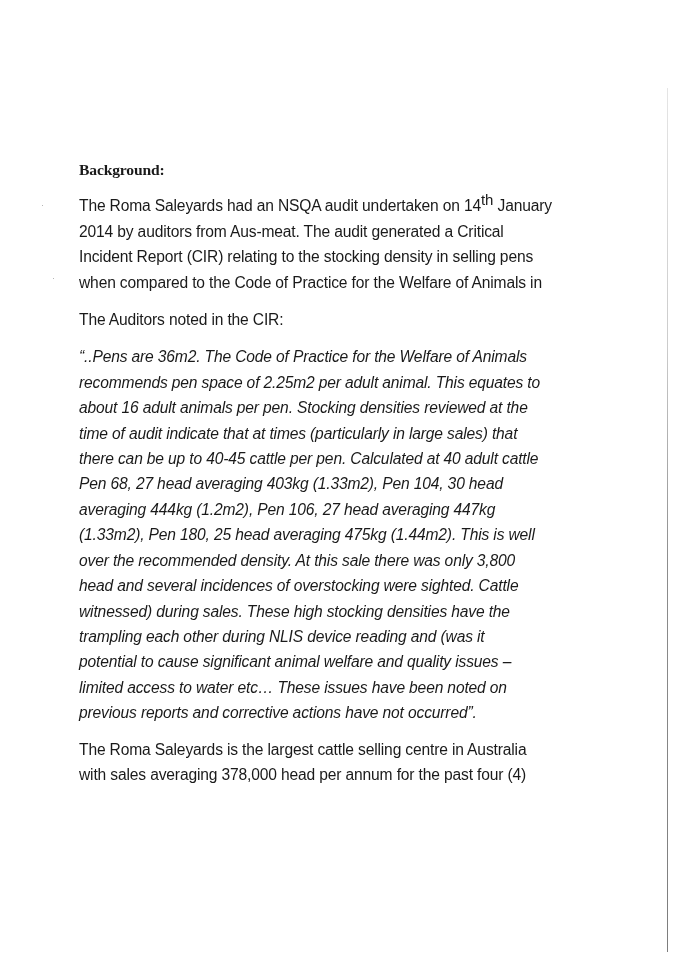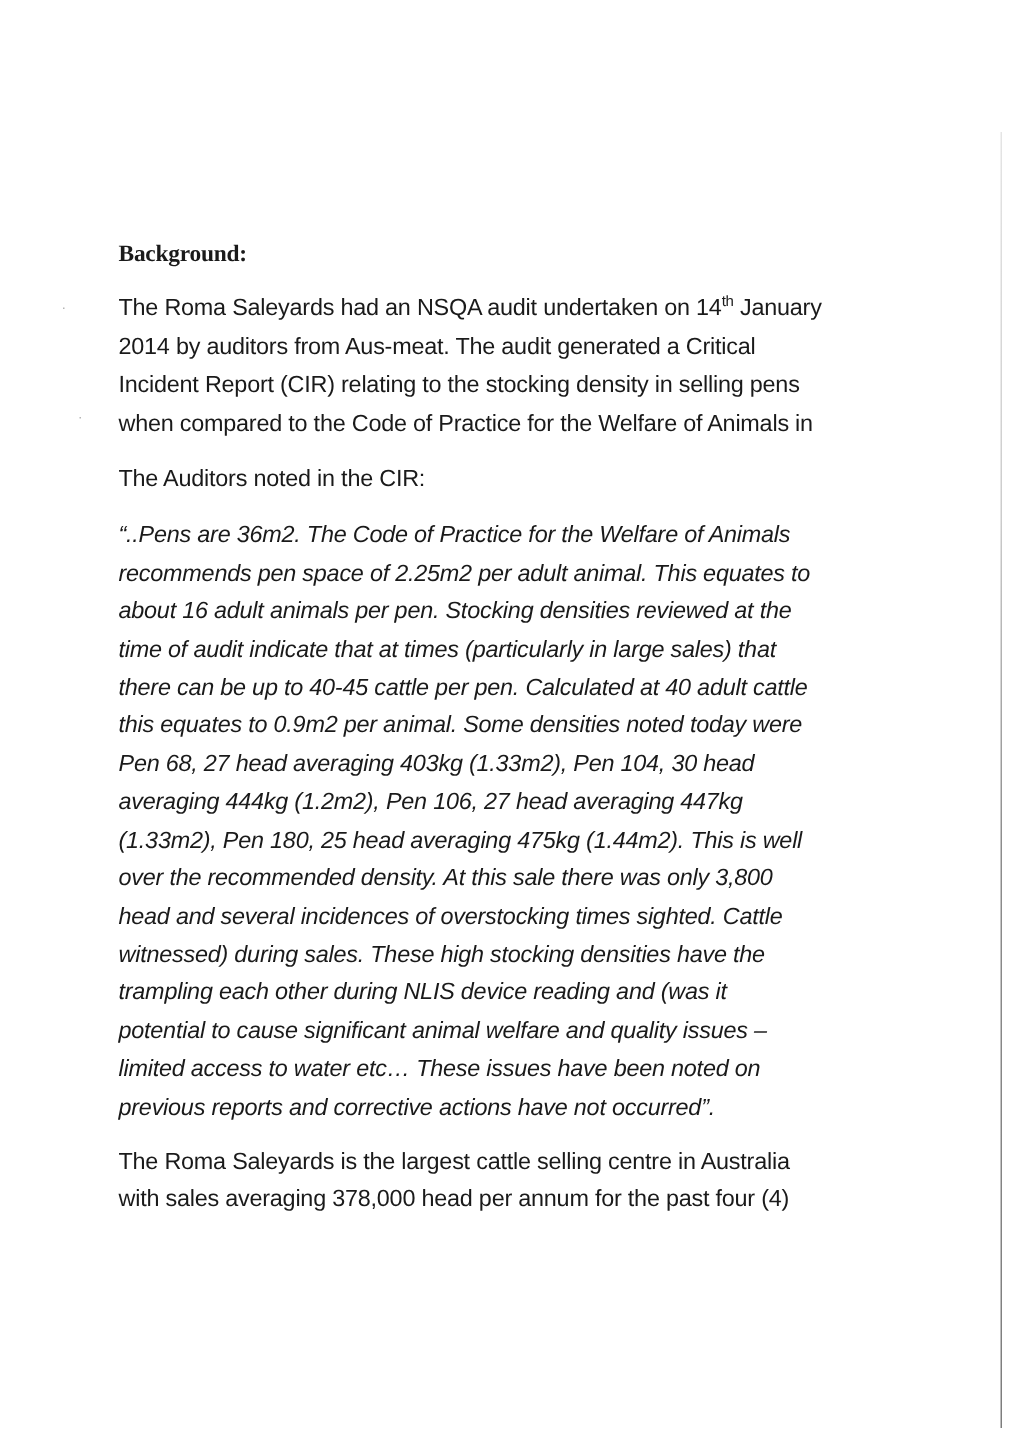--- a/index.html
+++ b/index.html
@@ -37,21 +37,21 @@
       font-family: Liberation Serif, serif;
     }
     .para {
       margin: 0 0 12px 0;
     }
     .quote {
       font-style: italic;
       margin: 0 0 11px 0;
     }
     sup {
-      font-size: 10px;
+      font-size: 15px;
       line-height: 0;
       vertical-align: 6px;
     }
     .edge-line {
       position: absolute;
       left: 667px;
       top: 88px;
       width: 1px;
       height: 864px;
       background: linear-gradient(to bottom,
@@ -84,26 +84,25 @@
     </div>
 
     <div class="para">The Auditors noted in the CIR:</div>
 
     <div class="quote">
       <div>“..Pens are 36m2.  The Code of Practice for the Welfare of Animals</div>
       <div>recommends pen space of 2.25m2 per adult animal.  This equates to</div>
       <div>about 16 adult animals per pen.  Stocking densities reviewed at the</div>
       <div>time of audit indicate that at times (particularly in large sales) that</div>
       <div>there can be up to 40-45 cattle per pen.  Calculated at 40 adult cattle</div>
-      <div>this equates to 0.9m2 per animal.  Some densities noted today were</div>
       <div>Pen 68, 27 head averaging 403kg (1.33m2), Pen 104, 30 head</div>
       <div>averaging 444kg (1.2m2), Pen 106, 27 head averaging 447kg</div>
       <div>(1.33m2), Pen 180, 25 head averaging 475kg (1.44m2).  This is well</div>
       <div>over the recommended density.  At this sale there was only 3,800</div>
-      <div>head and several incidences of overstocking times sighted.  Cattle</div>
+      <div>head and several incidences of overstocking were sighted.  Cattle</div>
       <div>witnessed) during sales.  These high stocking densities have the</div>
       <div>trampling each other during NLIS device reading and (was it</div>
       <div>potential to cause significant animal welfare and quality issues –</div>
       <div>limited access to water etc… These issues have been noted on</div>
       <div>previous reports and corrective actions have not occurred”.</div>
     </div>
 
     <div class="para">
       <div>The Roma Saleyards is the largest cattle selling centre in Australia</div>
       <div>with sales averaging 378,000 head per annum for the past four (4)</div>

